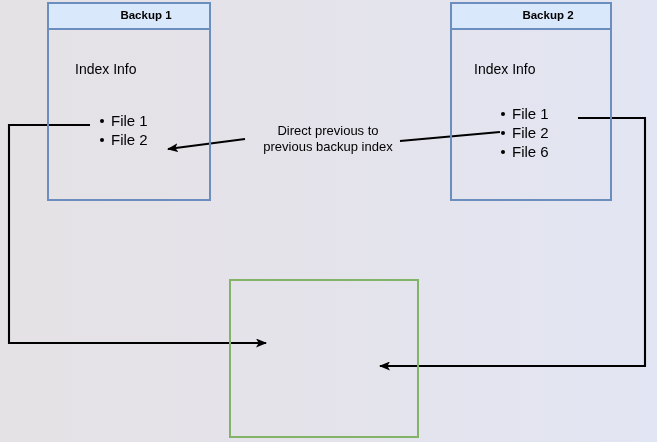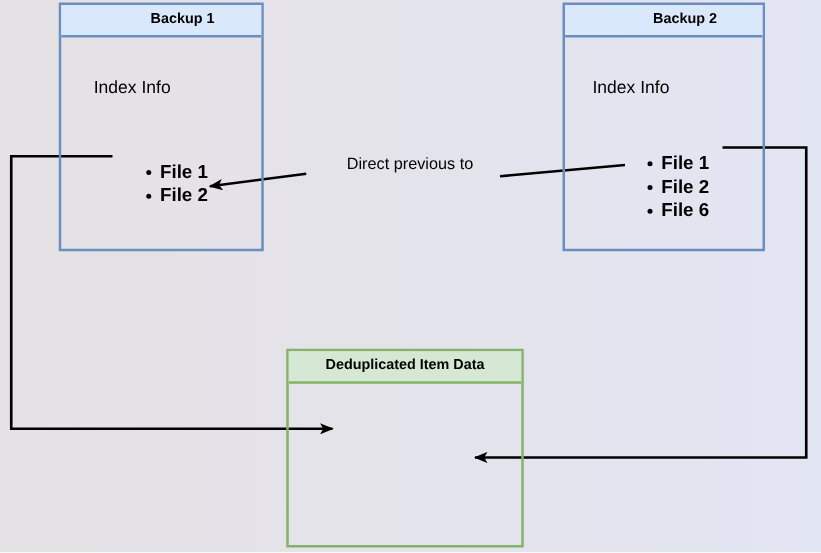--- a/index.html
+++ b/index.html
@@ -63,24 +63,23 @@
 
   .index-title {
     position: absolute;
     font-size: 14px;
     color: #000;
     white-space: nowrap;
   }
 
   ul.bullets {
     position: absolute;
-    margin: 17px;
+    margin: 0;
     padding: 0 0 0 16px;
     list-style: none;
-    font-weight: bold;
   }
   ul.bullets li {
     position: relative;
     font-size: 15px;
     line-height: 19px;
     color: #000;
     white-space: nowrap;
   }
   ul.bullets li::before {
     content: "";
@@ -159,20 +158,20 @@
       <div class="index-title" style="left:22px; top:31px;">Index Info</div>
       <ul class="bullets" style="left:44px; top:74px;">
         <li>File 1</li>
         <li>File 2</li>
         <li>File 6</li>
       </ul>
     </div>
   </div>
 
   <div class="node green" style="left:229px; top:279px; width:190px; height:159px;">
-    <div class="node-header">Deduplicated Item Data</div>
   </div>
 
   <div class="caption" style="left:254px; top:123px; width:148px;">
     <div>Direct previous to</div>
+    <div>previous backup index</div>
   </div>
 
 </div>
 
 </body></html>

